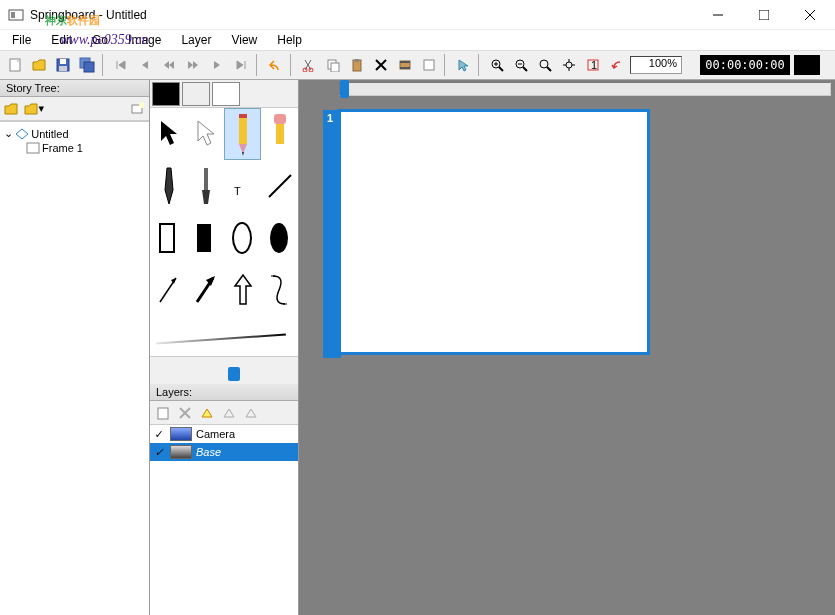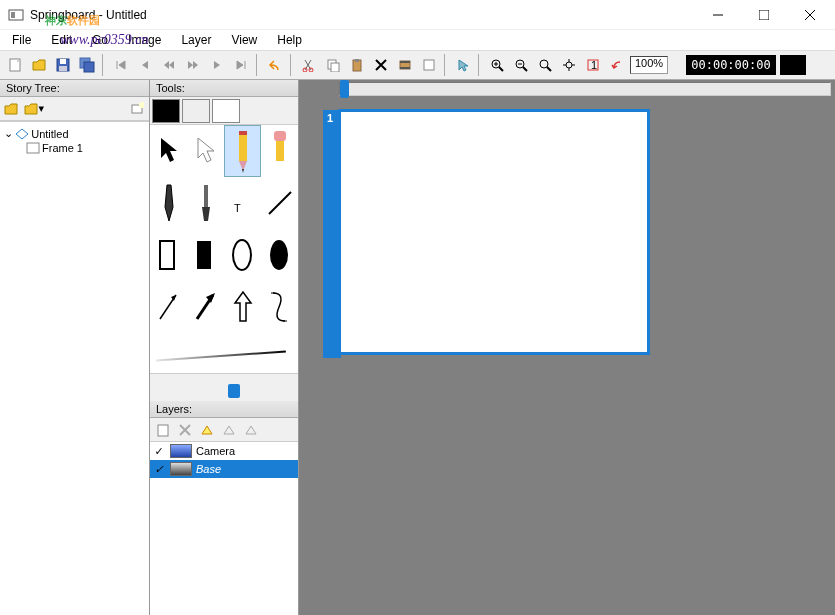--- a/index.html
+++ b/index.html
@@ -6,21 +6,21 @@
 body { width: 835px; height: 615px; background: #fff; overflow: hidden; position: relative; }
 .titlebar { height: 30px; background: #fff; display: flex; align-items: center; padding: 0 2px; border-bottom: 1px solid #eee; }
 .titlebar .icon { width: 16px; height: 16px; margin: 0 6px; }
 .titlebar .title { flex: 1; font-size: 12px; }
 .titlebar .winbtn { width: 46px; height: 30px; display: flex; align-items: center; justify-content: center; }
 .menubar { height: 20px; display: flex; align-items: center; padding: 0 4px; gap: 4px; }
 .menubar .menu { padding: 2px 8px; font-size: 12px; }
 .toolbar { height: 30px; background: #f0f0f0; border-top: 1px solid #ddd; border-bottom: 1px solid #aaa; display: flex; align-items: center; padding: 0 4px; gap: 2px; }
 .toolbar .btn { width: 22px; height: 22px; display: flex; align-items: center; justify-content: center; border: 1px solid transparent; }
 .toolbar .sep { width: 4px; height: 22px; border-left: 1px solid #aaa; margin: 0 2px; }
-.toolbar .zoom { width: 38px; height: 18px; background: #fff; border: 1px inset #999; text-align: right; padding: 0 4px; }
+.toolbar .zoom { width: 52px; height: 18px; background: #fff; border: 1px inset #999; text-align: right; padding: 0 4px; }
 .toolbar .timecode { width: 90px; height: 20px; background: #000; color: #fff; font-family: monospace; font-size: 12px; display: flex; align-items: center; justify-content: center; margin-left: 16px; }
 .toolbar .thumb { width: 26px; height: 20px; background: #000; margin-left: 2px; }
 .content { display: flex; height: 535px; }
 .panel { background: #f0f0f0; border-right: 1px solid #999; display: flex; flex-direction: column; }
 .panel-header { background: linear-gradient(#e8e8e8,#d8d8d8); border-bottom: 1px solid #aaa; padding: 2px 6px; font-size: 11px; }
 .storytree { width: 150px; }
 .story-toolbar { height: 24px; border-bottom: 1px solid #ccc; display: flex; align-items: center; padding: 0 2px; gap: 2px; }
 .story-toolbar .btn { width: 20px; height: 20px; display:flex; align-items:center; justify-content:center; }
 .tree { padding: 4px; background: #fff; flex: 1; border-top: 1px solid #ccc; }
 .tree-row { display: flex; align-items: center; gap: 2px; padding: 1px 0; }
@@ -280,21 +280,20 @@
       <div class="tree-row tree-child">
         <svg width="14" height="12">
             <rect x="1" y="1" width="12" height="10" fill="#fff" stroke="#888"></rect>
           </svg>
         <span>Frame 1</span>
       </div>
     </div>
   </div>
 
   <div class="panel tools">
-    <div class="panel-header">Tools:</div>
     <div class="color-row">
       <div class="color-swatch" style="background:#000"></div>
       <div class="color-swatch" style="background:#eee"></div>
       <div class="color-swatch" style="background:#fff"></div>
     </div>
     <div class="tool-grid">
       <div class="tool-cell">
           <svg width="24" height="30">
             <path d="M4 2 L4 22 L9 17 L13 26 L17 24 L13 15 L20 15 Z" fill="#000"></path>
           </svg>

